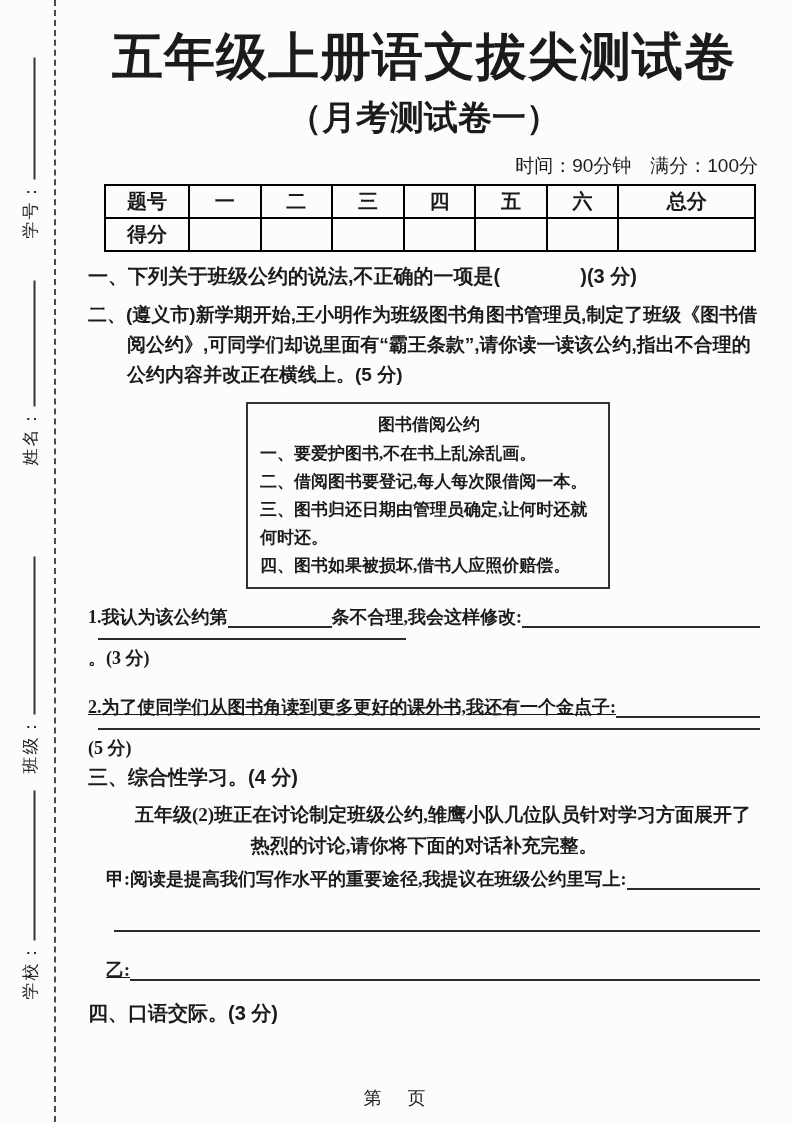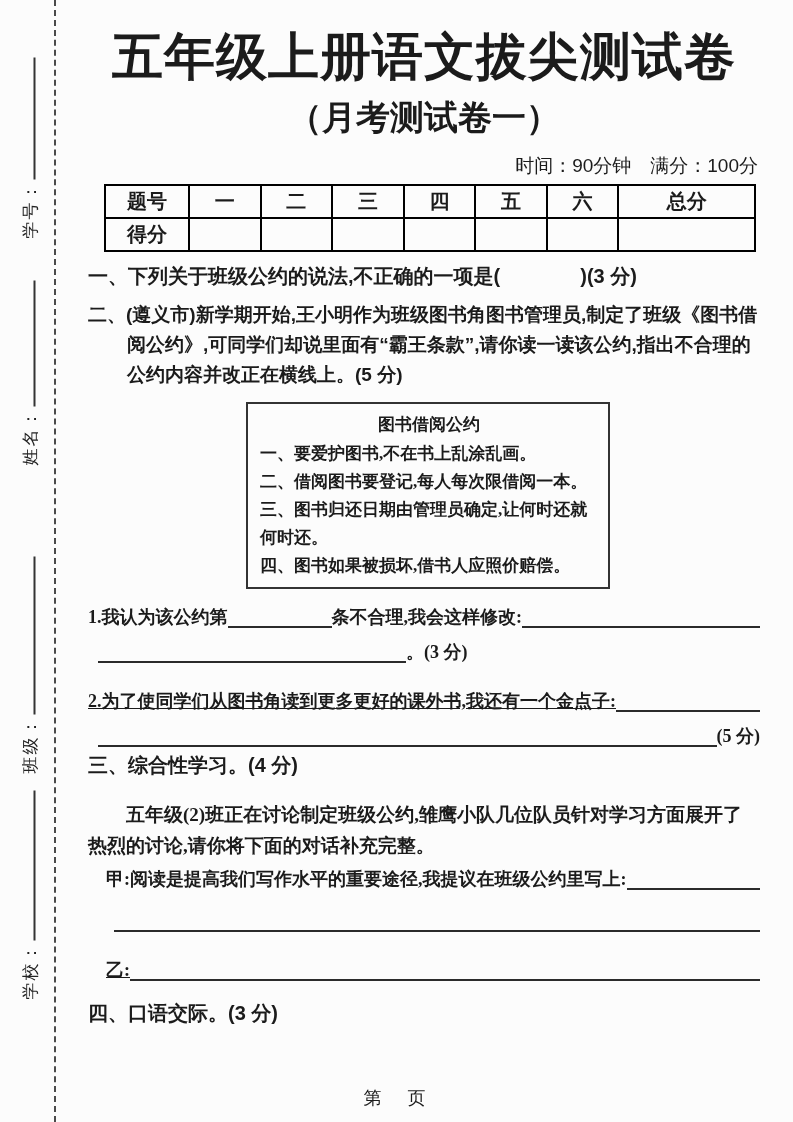--- a/index.html
+++ b/index.html
@@ -56,22 +56,22 @@
   .pact-box {
     width:338px; margin:12px 0 0 158px;
     border:2px solid #333; padding:9px 10px 7px 12px;
   }
   .pact-title { text-align:center; font:bold 17px "Liberation Sans","DejaVu Sans",sans-serif; margin-bottom:4px; }
   .pact-rule { font-size:17px; font-weight:600; line-height:28px; }
   .fill-row { display:flex; align-items:stretch; font-size:18px; font-weight:600; line-height:29px; }
   .fill-row .txt { white-space:nowrap; }
   .blank { border-bottom:2px solid #2b2b2b; margin-bottom:4px; display:inline-block; }
   .grow { flex:1 1 auto; }
-  .mt14 { margin-top:14px; } .mt12 { margin-top:20px;text-decoration:underline; } .mt8 { margin-top:4px; } .mt6 { margin-top:6px; }
-  .intro { margin:20px 0 0; text-indent:2em; font-size:19px; font-weight:600; line-height:31px; }
+  .mt14 { margin-top:14px; } .mt12 { margin-top:20px;text-decoration:underline; } .mt8 { margin-top:4px; } .mt6 { margin-top:6px;flex-direction:column; }
+  .intro { margin:8px 0 0; text-indent:2em; font-size:19px; font-weight:600; line-height:31px;text-align:center; }
   .speaker-indent { margin-left:18px; }
   .solo-line { margin-top:24px; display:flex; }
   .solo-line .blank { margin-left:26px; height:12px; }
   .footer {
     position:absolute; bottom:12px; left:0; width:100%; text-align:center;
     font-size:18px; letter-spacing:4px;
   }
 </style>
 </head>
 <body>

